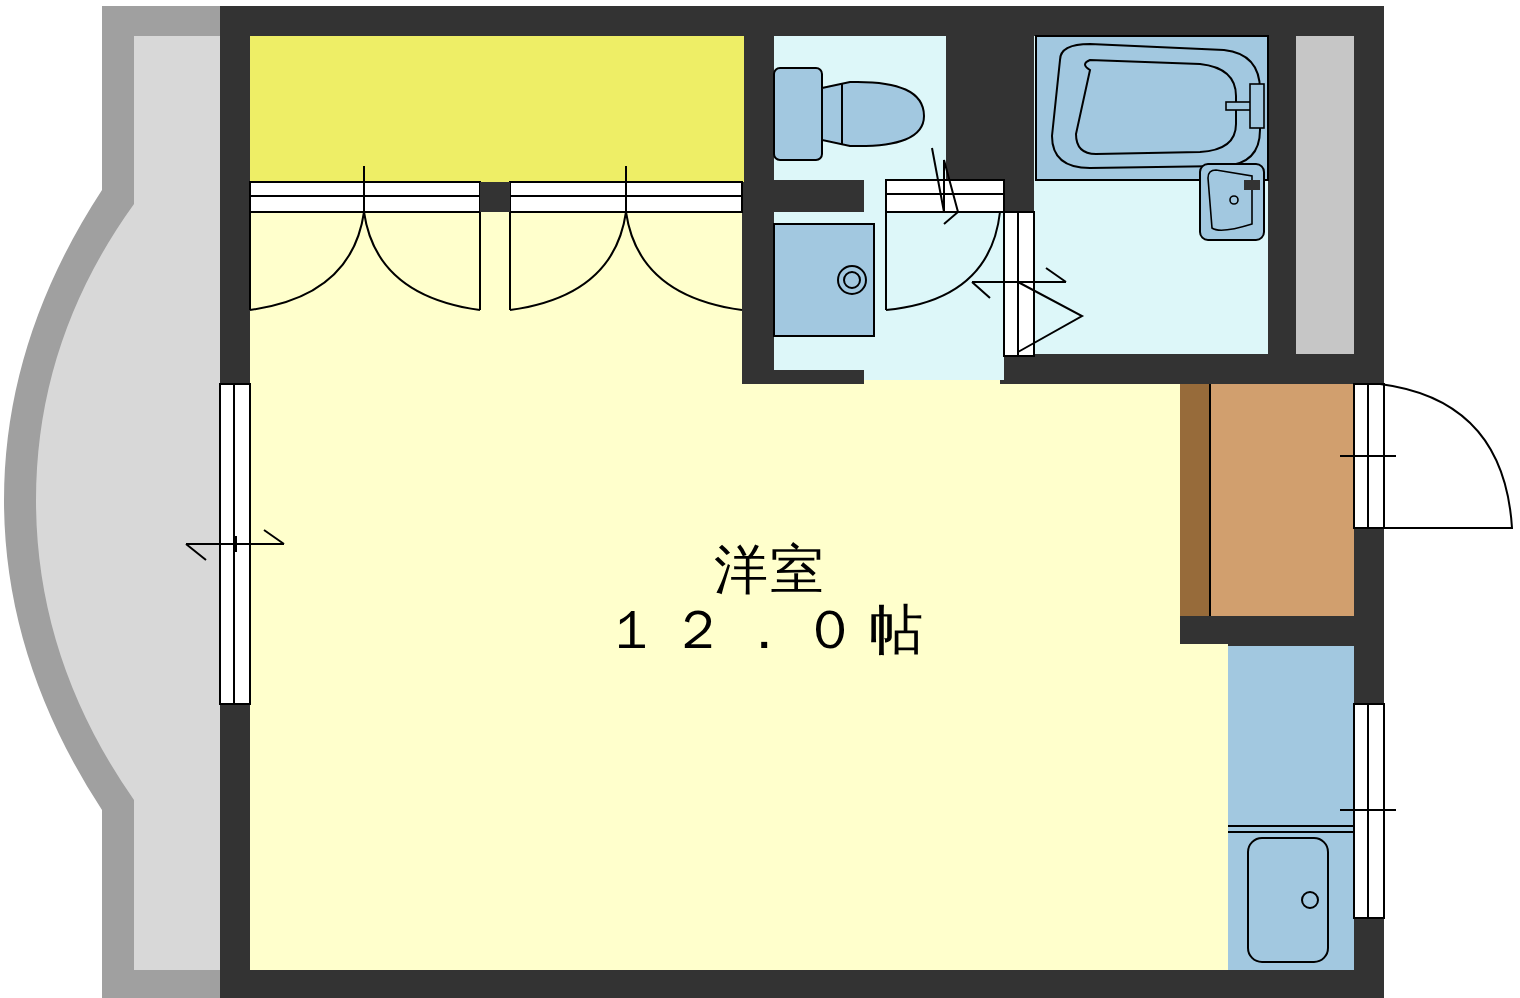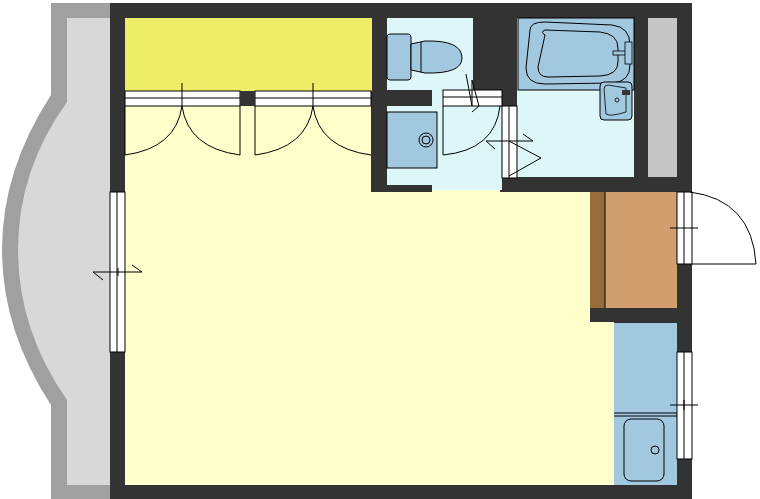--- a/index.html
+++ b/index.html
@@ -127,13 +127,15 @@
 
   <g>
     <rect x="677" y="352" width="15" height="107" fill="#ffffff" stroke="#000" stroke-width="1"></rect>
     <line x1="684" y1="352" x2="684" y2="459" stroke="#000" stroke-width="1"></line>
     <line x1="670" y1="405" x2="698" y2="405" stroke="#000" stroke-width="1"></line>
     <line x1="684" y1="400" x2="684" y2="410" stroke="#000" stroke-width="1"></line>
   </g>
 </svg>
 
 <div class="room-label">
+  <span class="name">洋室</span>
+  <span class="size">１２．０帖</span>
 </div>
 
 </body></html>

